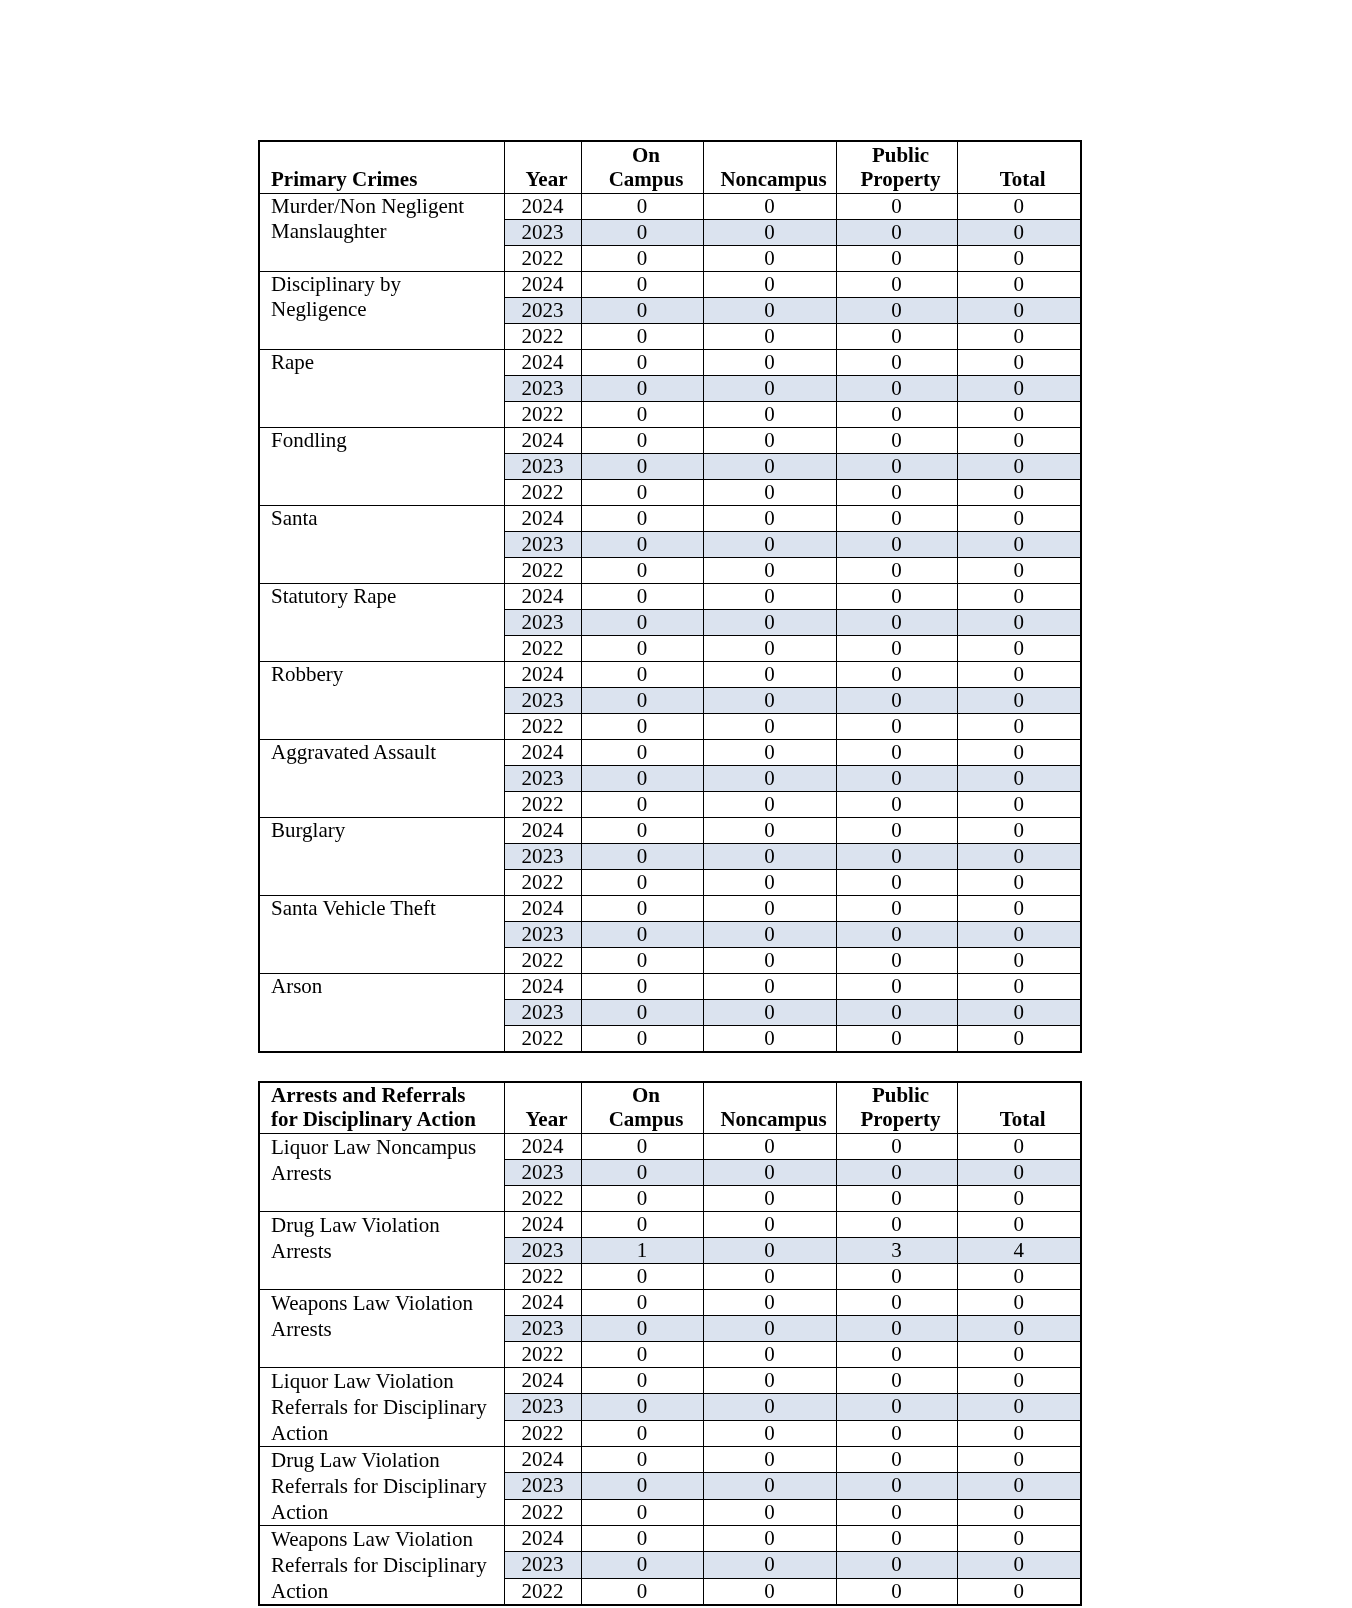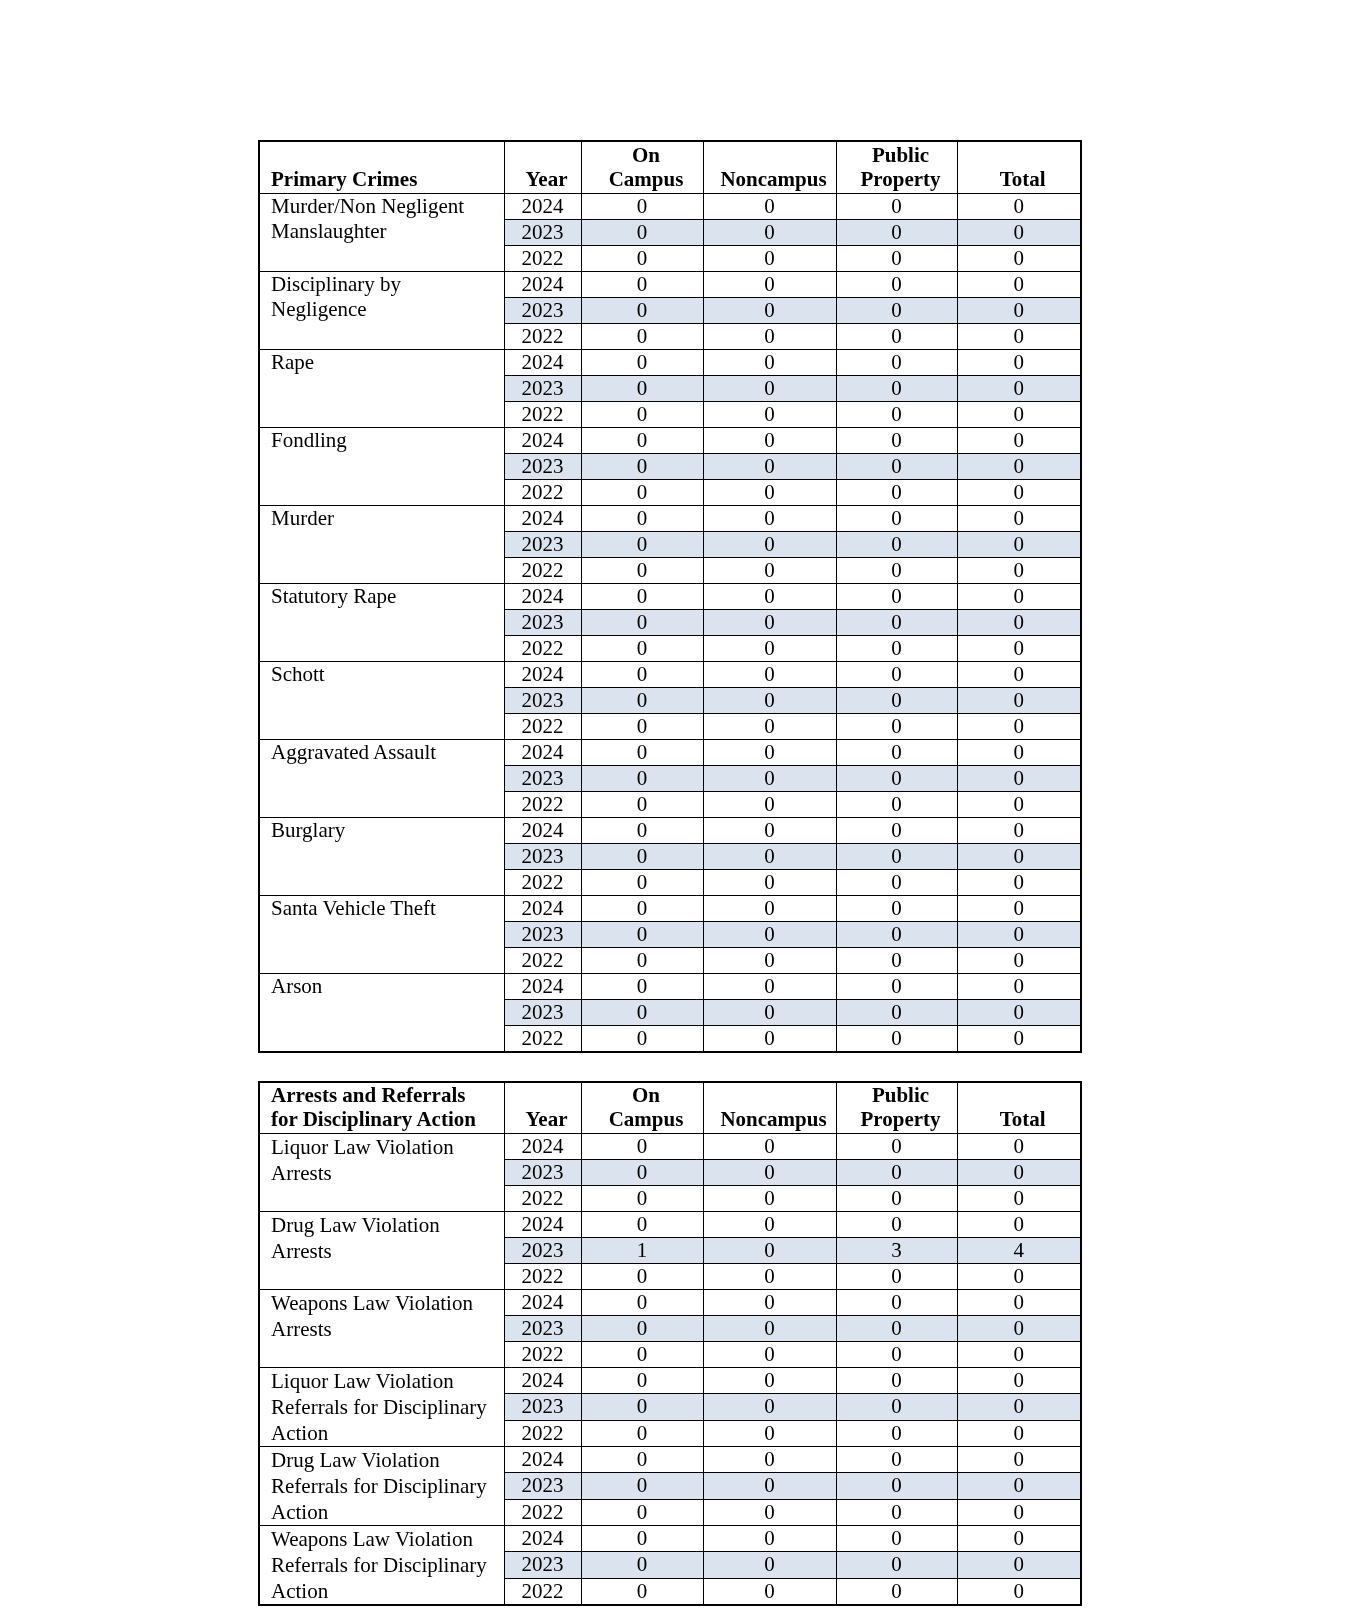--- a/index.html
+++ b/index.html
@@ -185,21 +185,21 @@
             <td class="value-cell">0</td>
           </tr>
           <tr>
             <td class="year-cell">2022</td>
             <td class="value-cell">0</td>
             <td class="value-cell">0</td>
             <td class="value-cell">0</td>
             <td class="value-cell">0</td>
           </tr>
           <tr>
-            <td class="group-name" rowspan="3">Murder</td>
+            <td class="group-name" rowspan="3">Santa</td>
             <td class="year-cell">2024</td>
             <td class="value-cell">0</td>
             <td class="value-cell">0</td>
             <td class="value-cell">0</td>
             <td class="value-cell">0</td>
           </tr>
           <tr class="shaded">
             <td class="year-cell">2023</td>
             <td class="value-cell">0</td>
             <td class="value-cell">0</td>
@@ -229,21 +229,21 @@
             <td class="value-cell">0</td>
           </tr>
           <tr>
             <td class="year-cell">2022</td>
             <td class="value-cell">0</td>
             <td class="value-cell">0</td>
             <td class="value-cell">0</td>
             <td class="value-cell">0</td>
           </tr>
           <tr>
-            <td class="group-name" rowspan="3">Schott</td>
+            <td class="group-name" rowspan="3">Robbery</td>
             <td class="year-cell">2024</td>
             <td class="value-cell">0</td>
             <td class="value-cell">0</td>
             <td class="value-cell">0</td>
             <td class="value-cell">0</td>
           </tr>
           <tr class="shaded">
             <td class="year-cell">2023</td>
             <td class="value-cell">0</td>
             <td class="value-cell">0</td>
@@ -361,21 +361,21 @@
             <th class="label-col">Arrests and Referrals<br>for Disciplinary Action</th>
             <th>Year</th>
             <th>On<br>Campus</th>
             <th>Noncampus</th>
             <th>Public<br>Property</th>
             <th>Total</th>
           </tr>
         </thead>
         <tbody>
           <tr>
-            <td class="group-name" rowspan="3">Liquor Law Violation Arrests</td>
+            <td class="group-name" rowspan="3">Liquor Law Noncampus Arrests</td>
             <td class="year-cell">2024</td>
             <td class="value-cell">0</td>
             <td class="value-cell">0</td>
             <td class="value-cell">0</td>
             <td class="value-cell">0</td>
           </tr>
           <tr class="shaded">
             <td class="year-cell">2023</td>
             <td class="value-cell">0</td>
             <td class="value-cell">0</td>

